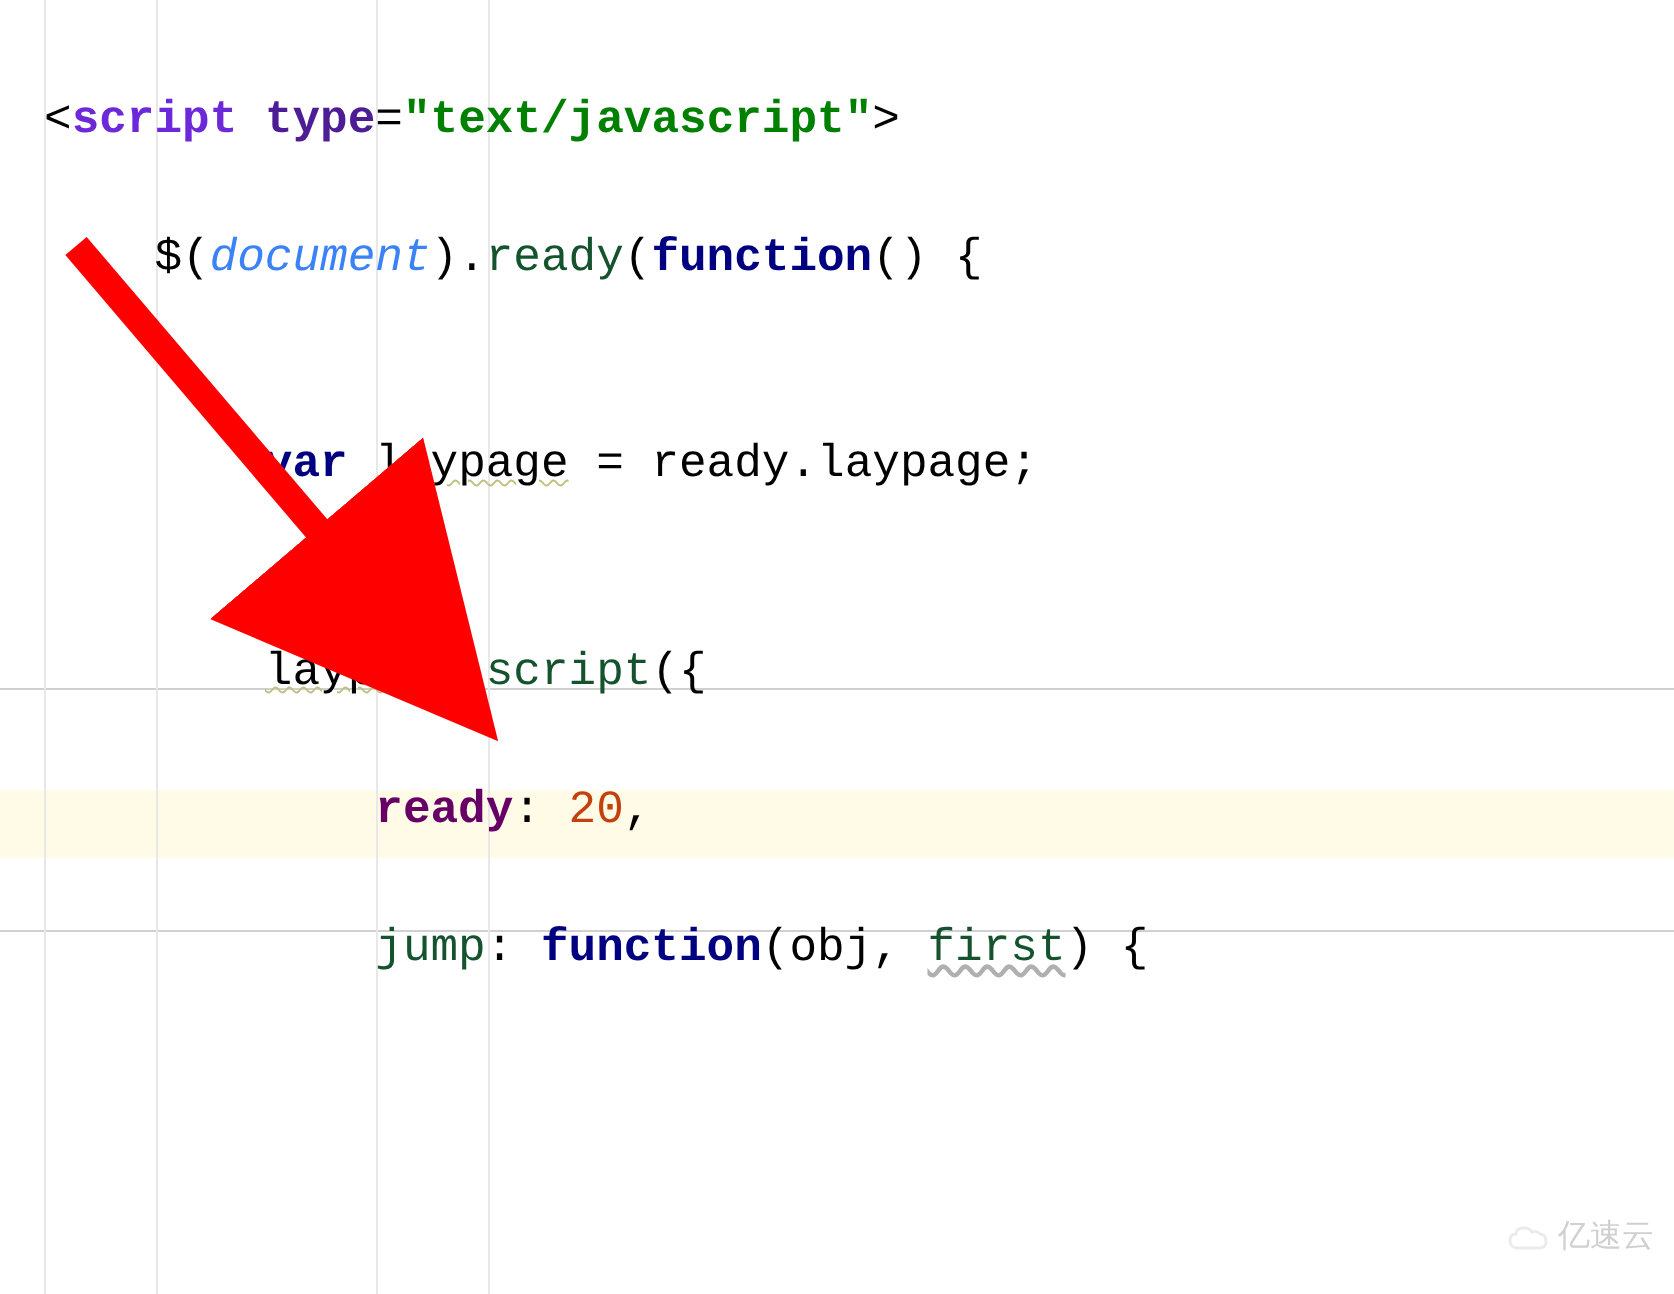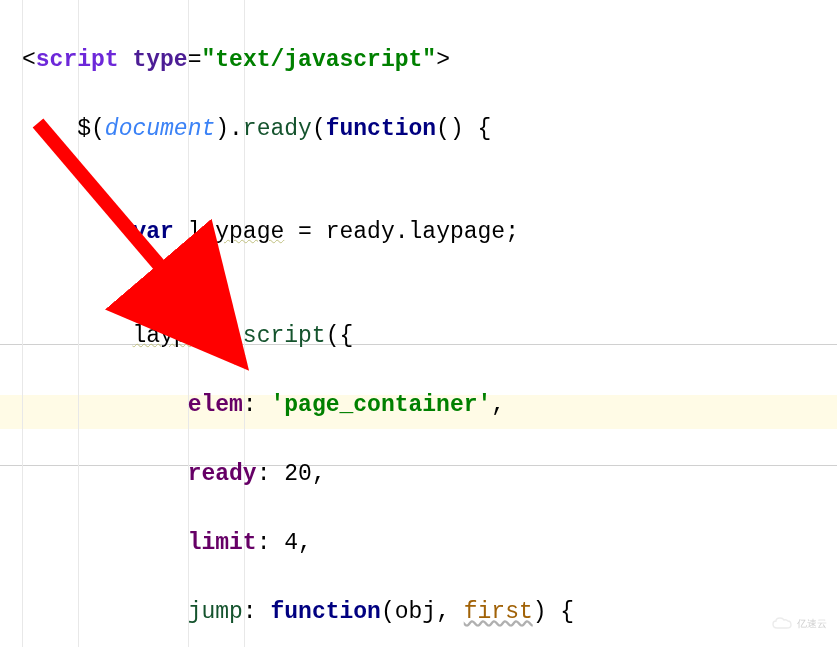--- a/index.html
+++ b/index.html
@@ -42,37 +42,37 @@
   .tag { color: #6d28d9; font-weight: bold; }
   .attr-name { color: #4c1d95; font-weight: bold; }
   .attr-val { color: #008000; font-weight: bold; }
   .punct { color: #000000; }
   .kw { color: #000080; font-weight: bold; text-align: right; }
   .ident { color: #000000; }
   .doc-ident { color: #3b82f6; font-style: italic; font-weight: normal; }
   .method { color: #14532d; }
   .key { color: #660066; font-weight: bold; }
   .str { color: #008000; font-weight: bold; }
-  .num { color: #000000; }
+  .num { color: #c2410c; }
   .und-olive { text-decoration: underline wavy #c0c080; text-decoration-thickness: 1px; }
-  .und-gray { color: #a16207; text-decoration: underline wavy #b0b0b0; }
+  .und-gray { color: #14532d; text-decoration: underline wavy #b0b0b0; }
   .und-black { }
   
   .arrow {
     position: absolute;
     left: 30px;
     top: 115px;
     pointer-events: none;
   }
   .watermark {
     position: absolute;
     right: 10px;
     bottom: 16px;
     font-family: sans-serif;
-    font-size: 10px;
+    font-size: 16px;
     color: #d0d0d0;
     display: flex;
     align-items: center;
     gap: 4px;
   }
   .watermark svg { opacity: 0.35; }
 </style>
 </head>
 <body>
 
@@ -85,23 +85,21 @@
 <div class="gutter-line" style="left:188px"></div>
 <div class="gutter-line" style="left:244px"></div>
 
 <div class="code-container">
 <div><span class="punct">&lt;</span><span class="tag">script</span><span> </span><span class="attr-name">type</span><span class="punct">=</span><span class="attr-val">"</span><span class="attr-val">text/javascript</span><span class="attr-val">"</span><span class="punct">&gt;</span></div>
 <div><span>    </span><span class="ident">$(</span><span class="doc-ident">document</span><span class="ident">).</span><span class="method">ready</span><span class="ident">(</span><span class="kw">function</span><span class="ident">() {</span></div>
 <div><span></span></div>
 <div><span>        </span><span class="kw">var</span><span> </span><span class="und-olive">laypage</span><span> = </span><span class="ident">ready</span><span>.</span><span class="ident">laypage</span><span>;</span></div>
 <div><span></span></div>
 <div><span>        </span><span class="und-olive">laypage</span><span>.</span><span class="method">script</span><span>({</span></div>
-<div><span>            </span><span class="key">elem</span><span>: </span><span class="str">'page_container'</span><span>,</span></div>
 <div><span>            </span><span class="key">ready</span><span>: </span><span class="num">20</span><span>,</span></div>
-<div><span>            </span><span class="key">limit</span><span>: </span><span class="num">4</span><span>,</span></div>
 <div><span>            </span><span class="method">jump</span><span>: </span><span class="kw">function</span><span>(</span><span class="und-black">obj</span><span>, </span><span class="und-gray">first</span><span>) {</span></div>
 <div><span></span></div>
 
 
 
 
 <div><span></span></div>
 
 </div>
 

